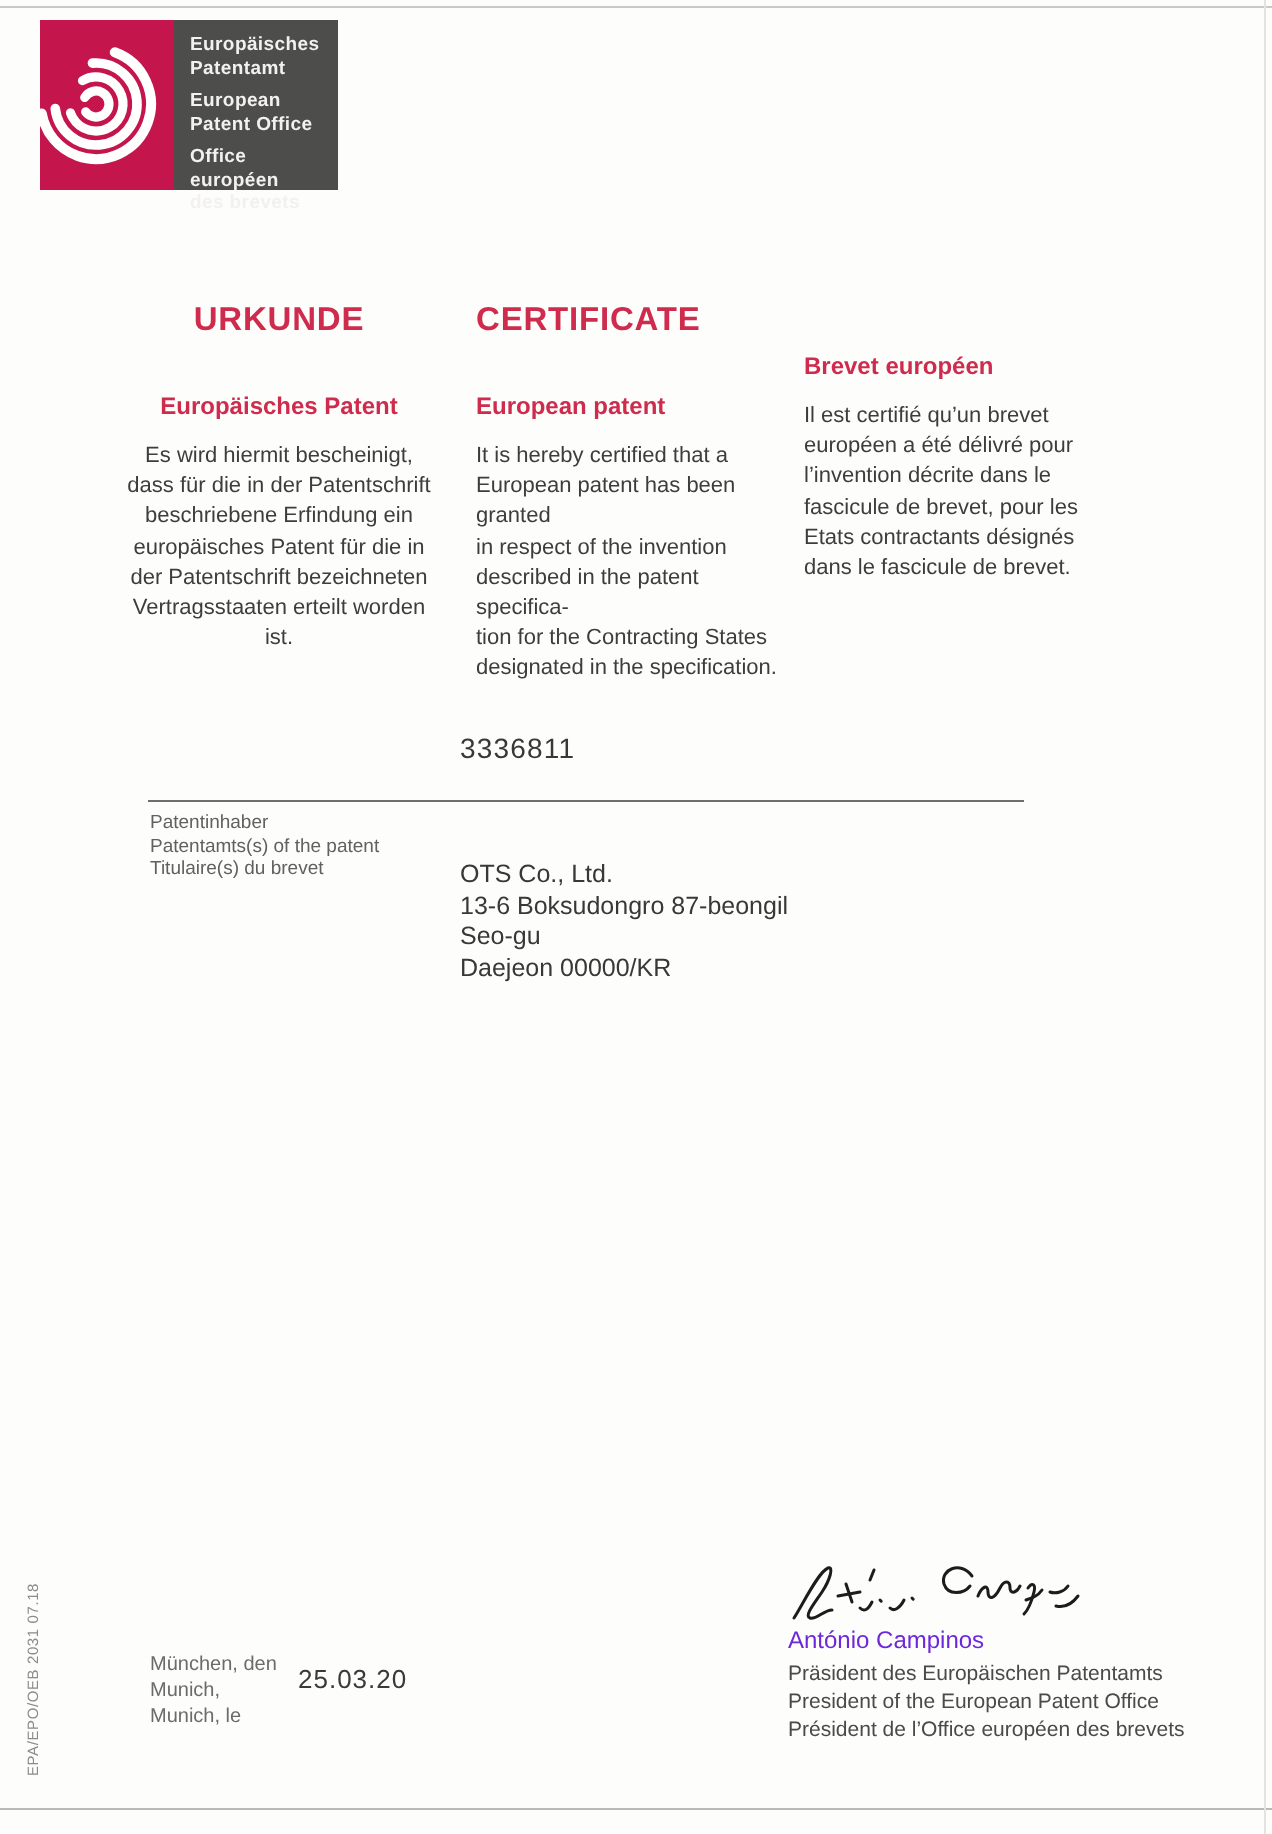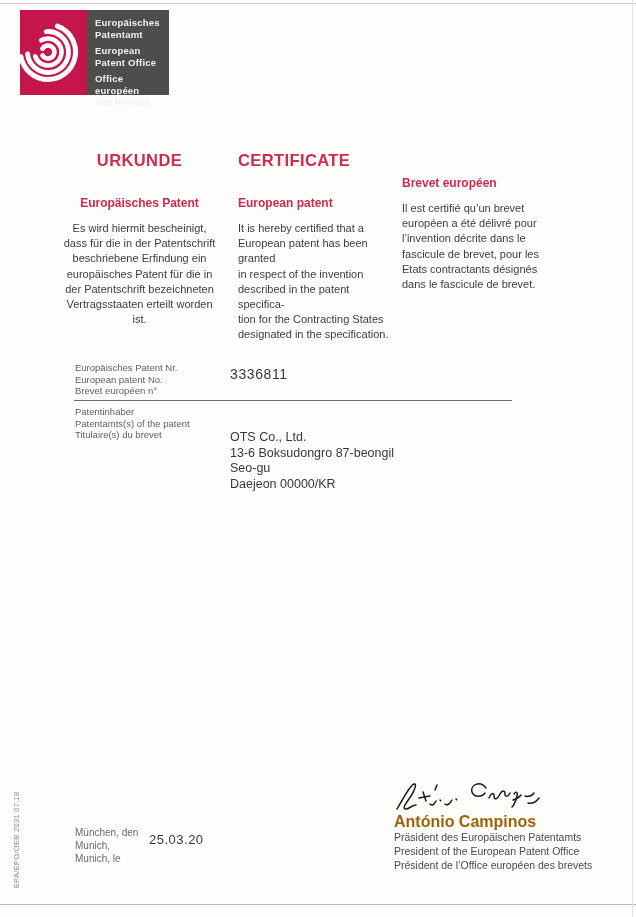--- a/index.html
+++ b/index.html
@@ -29,21 +29,21 @@
   
   .field-labels { font-size:9.5px; line-height:11.5px; color:#61615f; }
   .patent-no-labels { position:absolute; left:75px; top:362px; }
   .patent-no-value  { position:absolute; left:230px; top:366px; font-size:14px; letter-spacing:.6px; color:#38383б; color:#383836; }
   .divider { position:absolute; left:74px; top:400px; width:438px; height:1px; background:#6e6e6c; }
   .proprietor-labels { position:absolute; left:75px; top:406px; }
   .proprietor-value  { position:absolute; left:230px; top:430px; font-size:12.5px; line-height:15.5px; color:#383836; }
 
   
   .sig-svg   { position:absolute; left:392px; top:779px; }
-  .sig-name  { position:absolute; left:394px; top:813px; font-size:16px; font-weight:bold; color:#a16207; }
+  .sig-name  { position:absolute; left:394px; top:813px; font-size:12px; font-weight:normal; color:#6d28d9; }
   .sig-titles{ position:absolute; left:394px; top:831px; font-size:10.5px; line-height:13.8px; color:#4a4a48; }
 
   
   .date-labels { position:absolute; left:75px; top:826px; font-size:10px; line-height:13px; color:#6b6b69; }
   .date-value  { position:absolute; left:149px; top:832px; font-size:13px; letter-spacing:.5px; color:#3a3a38; }
 
   
   .form-no {
     position:absolute; left:12px; top:888px;
     transform:rotate(-90deg); transform-origin:0 0;
@@ -115,25 +115,20 @@
     <div class="col-body">
         <div>Il est certifié qu’un brevet</div>
         <div>européen a été délivré pour</div>
         <div>l’invention décrite dans le</div>
         <div>fascicule de brevet, pour les</div>
         <div>Etats contractants désignés</div>
         <div>dans le fascicule de brevet.</div>
       </div>
   </div>
 
-  <div class="field-labels patent-no-labels">
-      <div>Europäisches Patent Nr.</div>
-      <div>European patent No.</div>
-      <div>Brevet européen n°</div>
-    </div>
   <div class="patent-no-value">3336811</div>
 
   <div class="divider"></div>
 
   <div class="field-labels proprietor-labels">
       <div>Patentinhaber</div>
       <div>Patentamts(s) of the patent</div>
       <div>Titulaire(s) du brevet</div>
     </div>
   <div class="proprietor-value">

